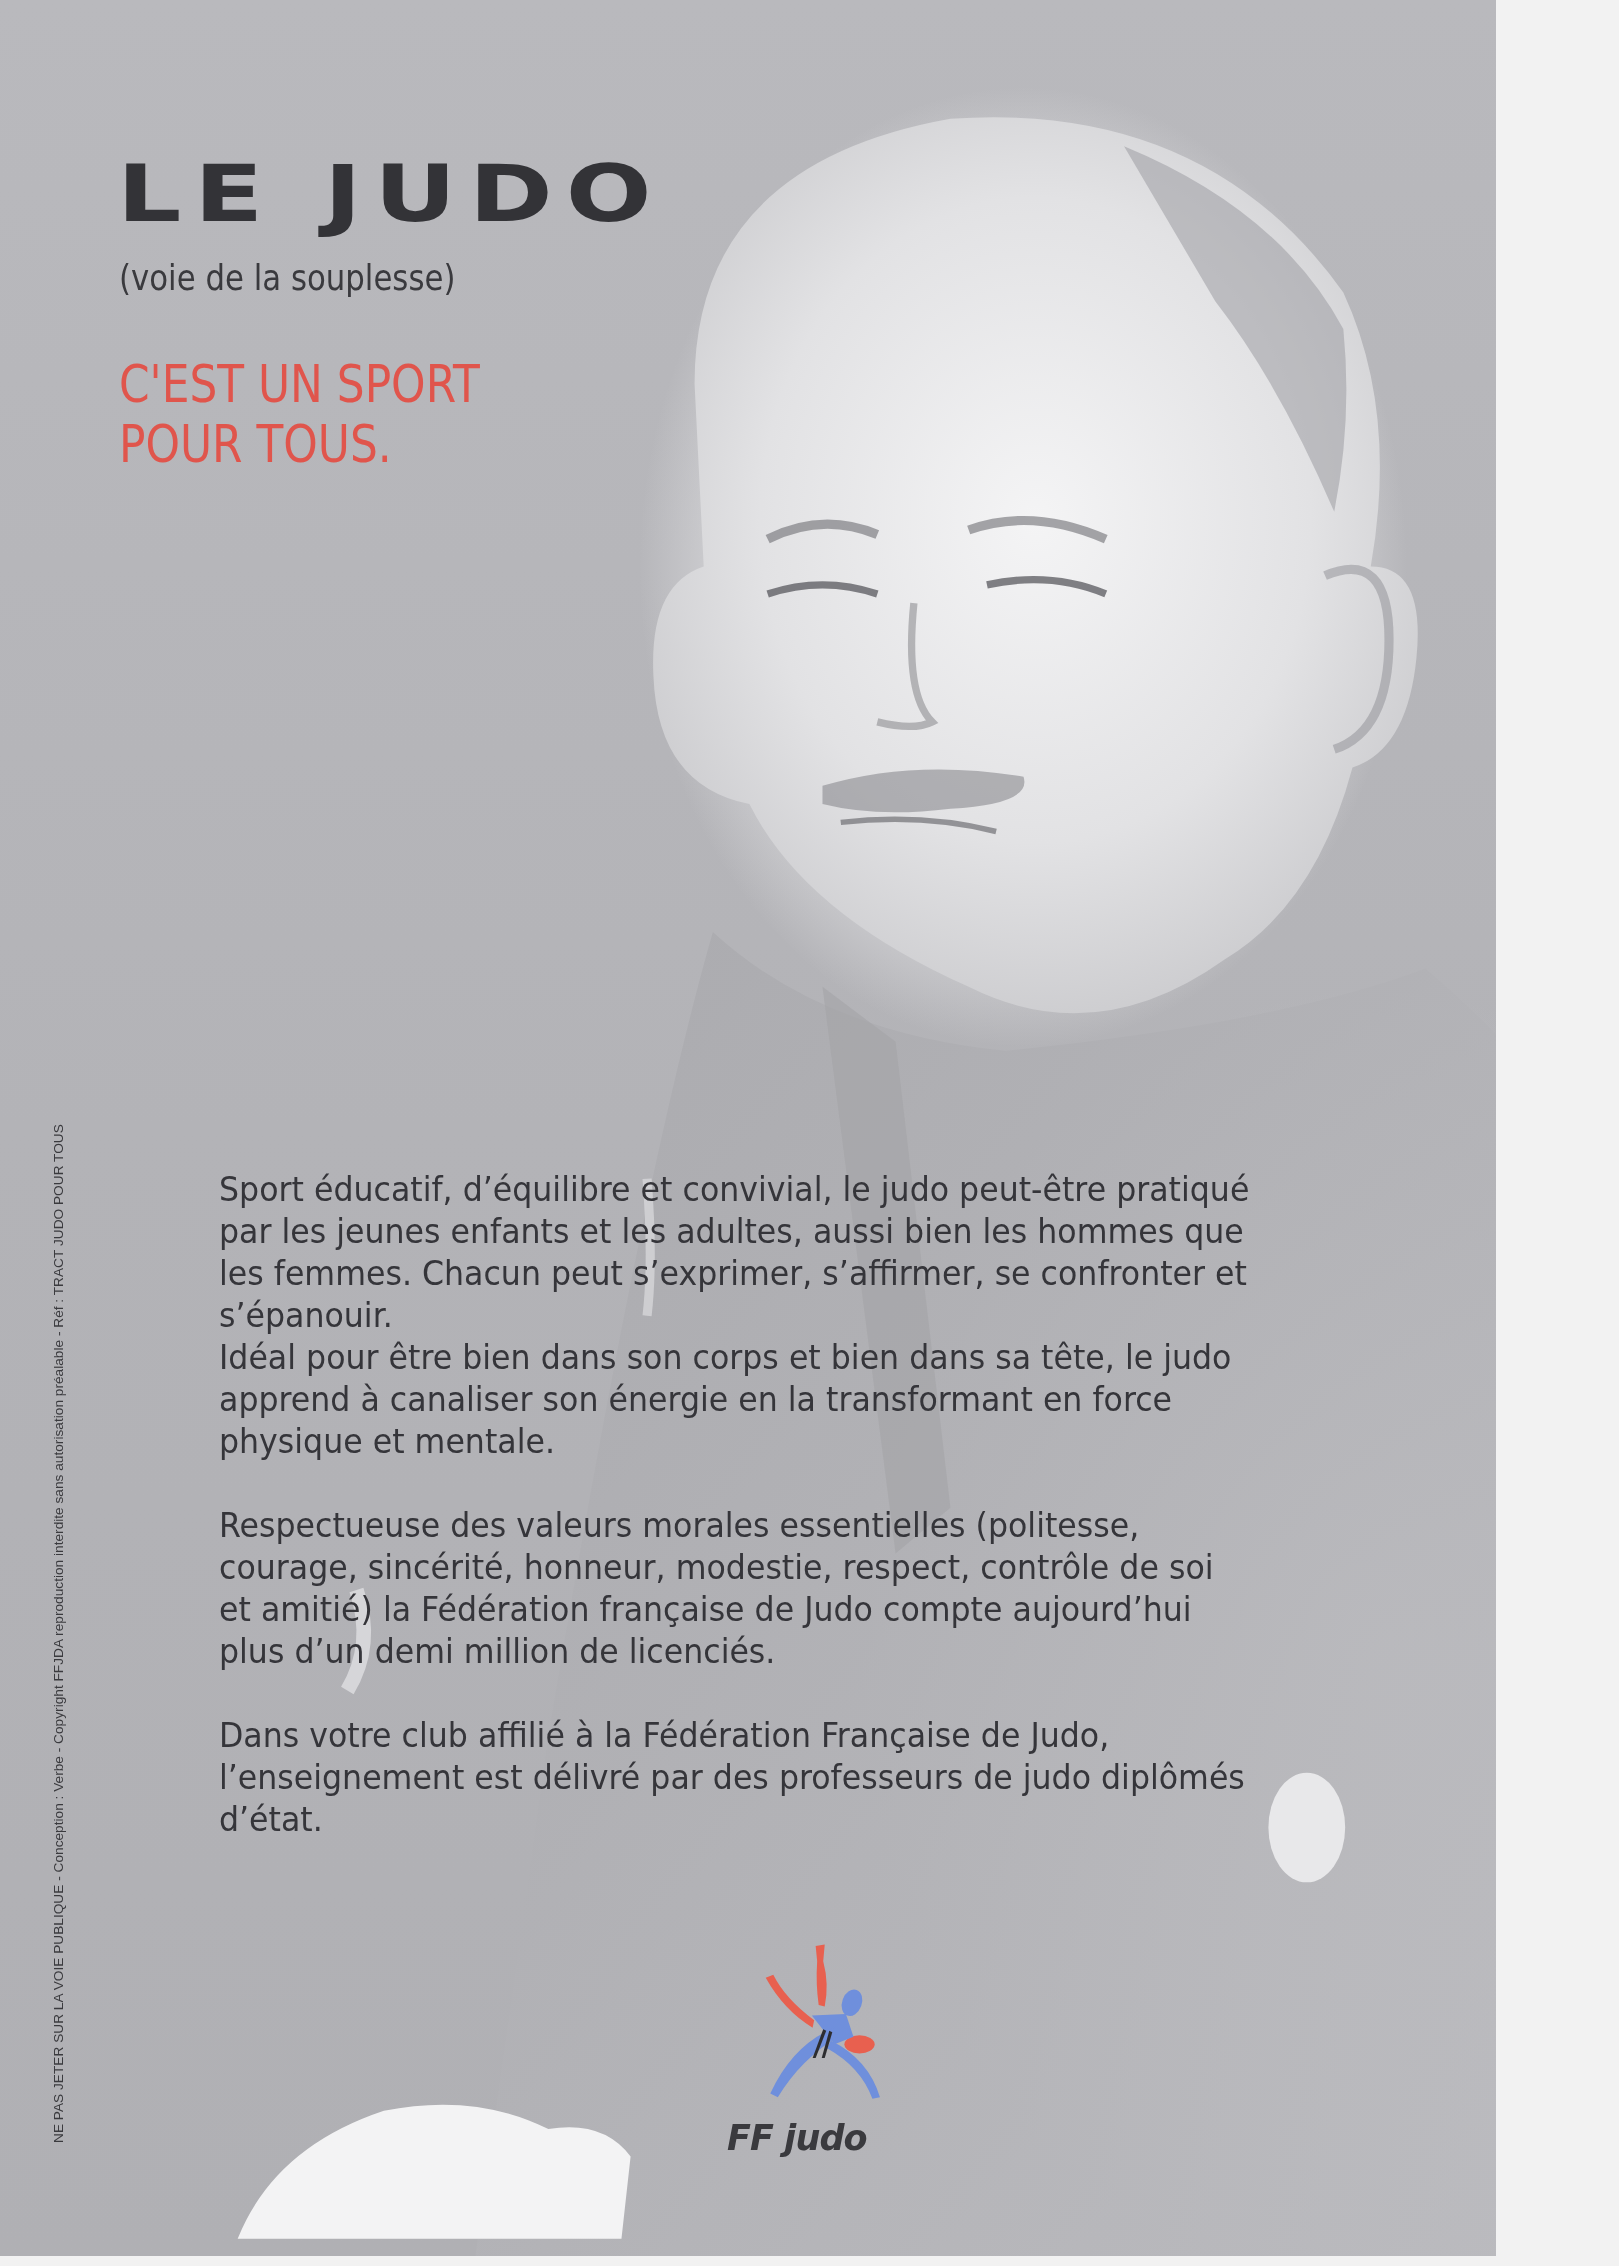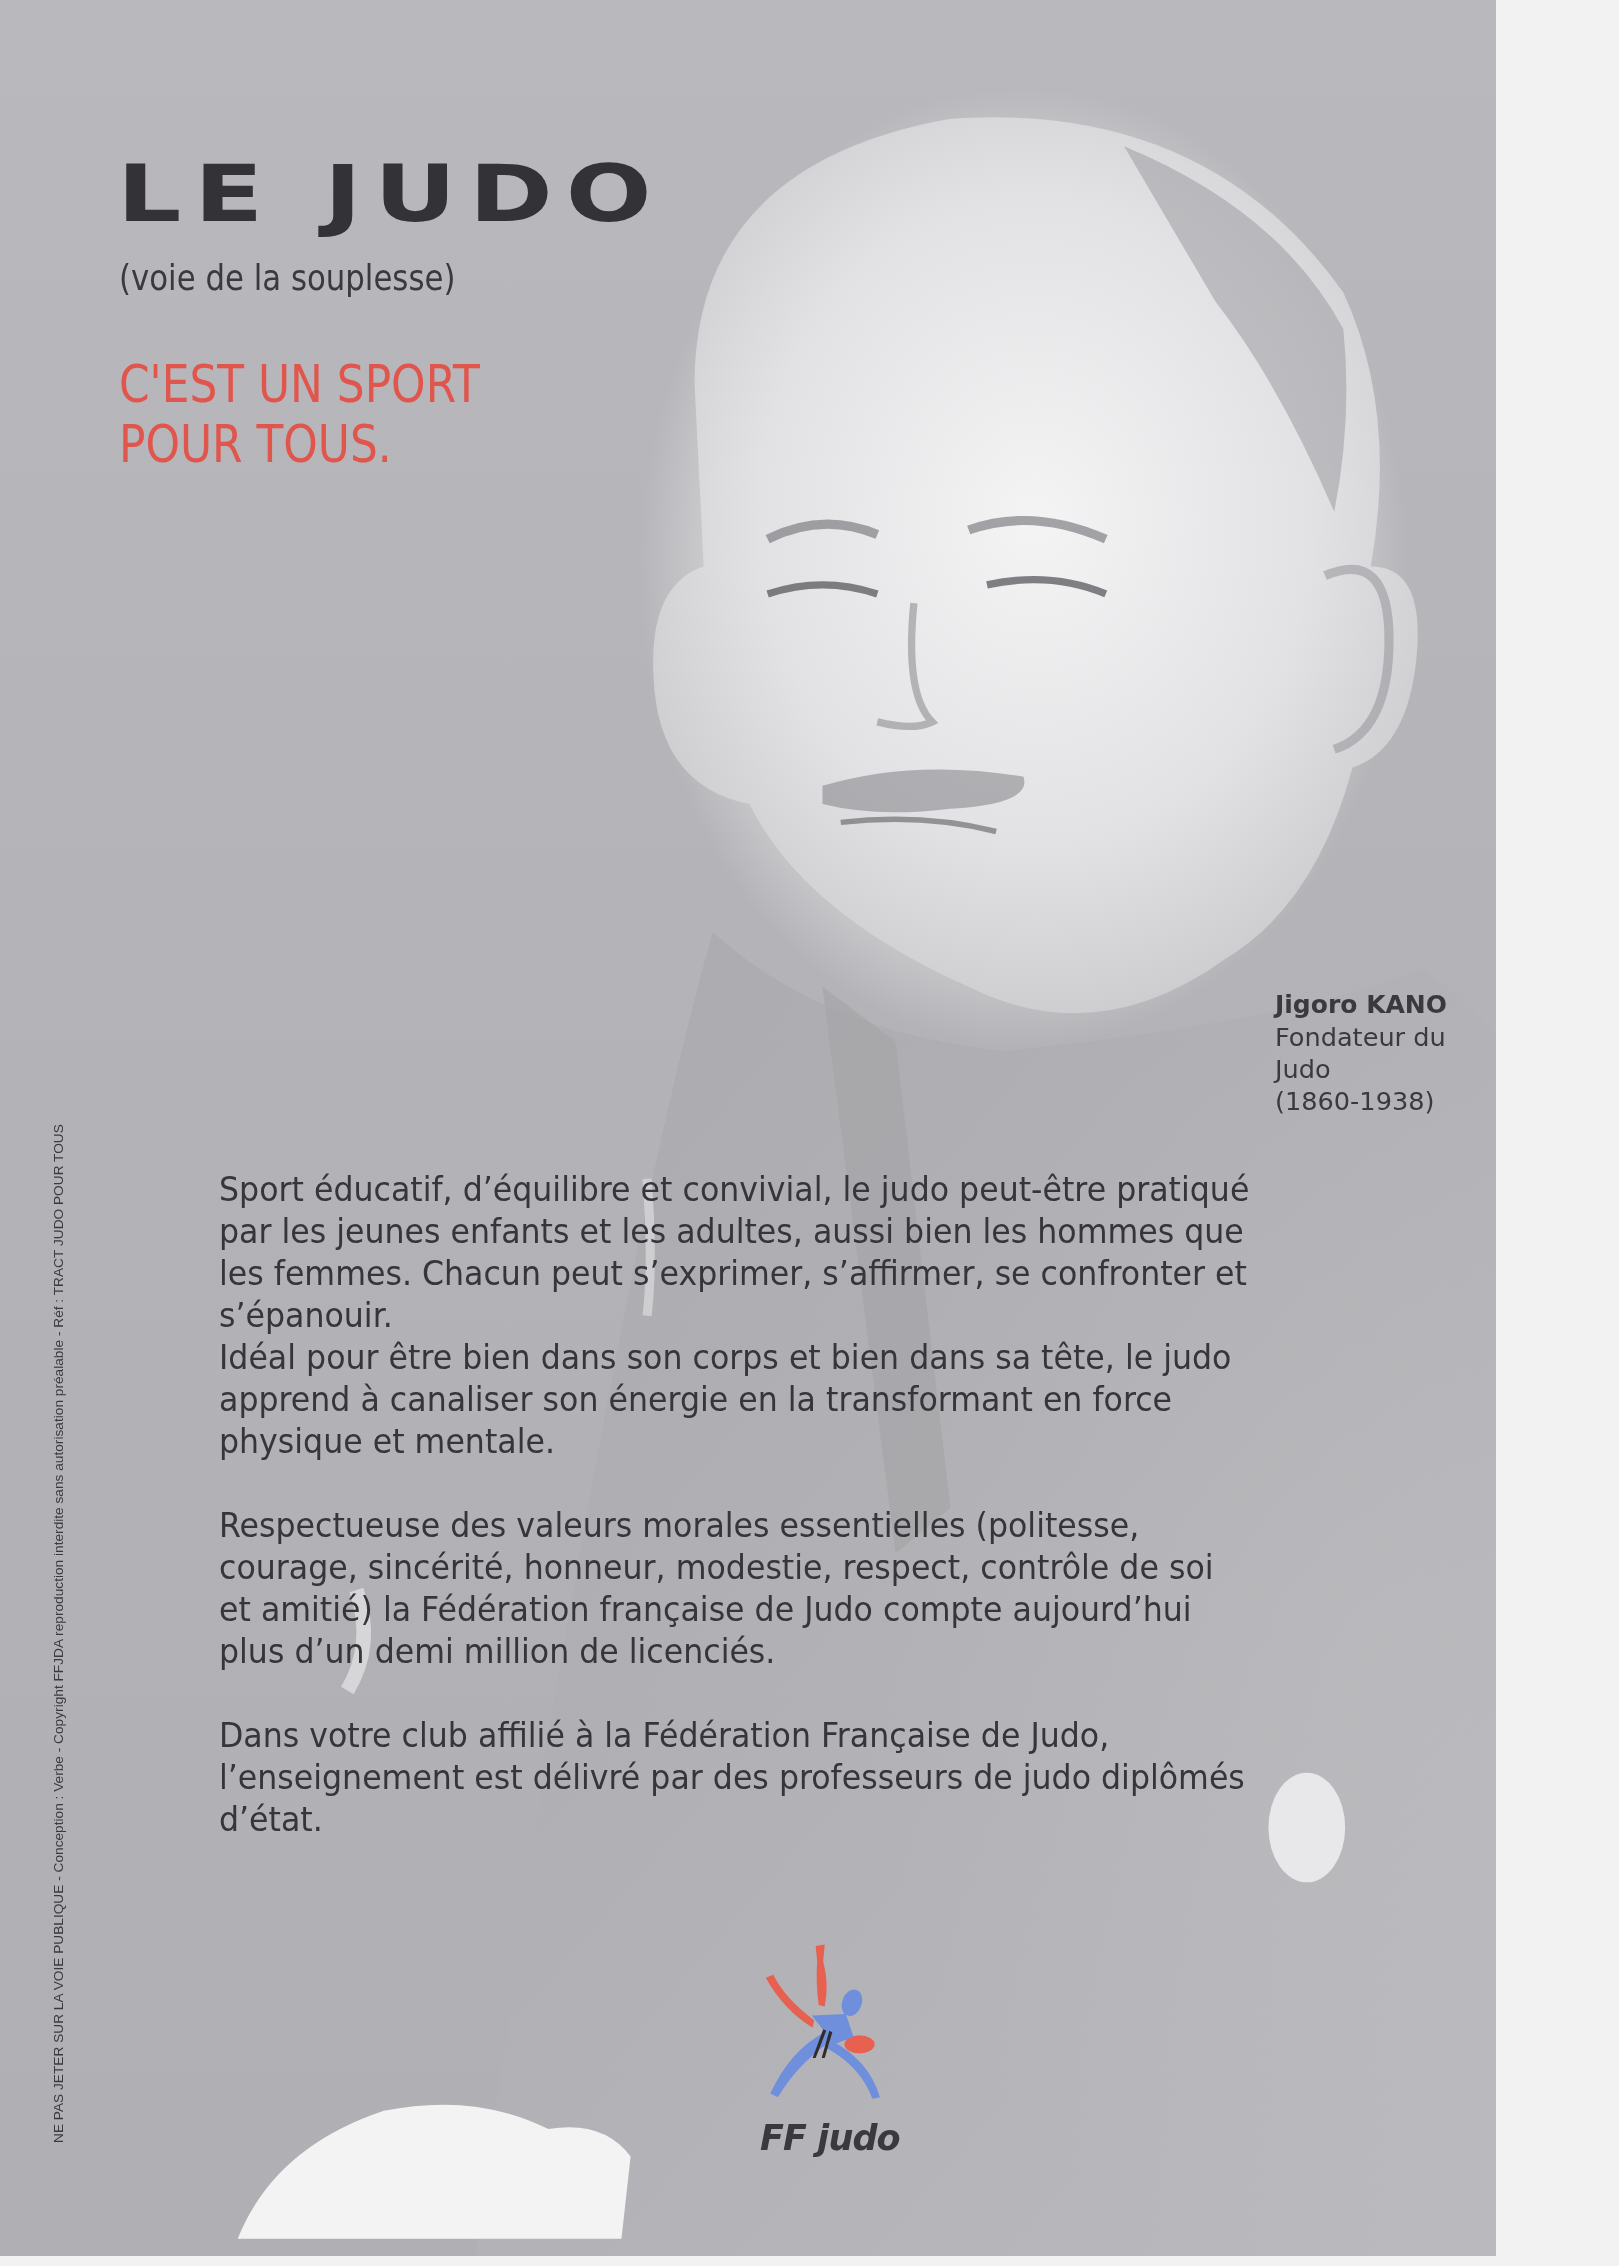--- a/index.html
+++ b/index.html
@@ -52,21 +52,21 @@
   .body-text p { margin: 0 0 42px 0; white-space: pre-line; }
 
   .side-text {
     position: absolute; left: 51px; top: 2143px;
     font-family: "Liberation Sans", sans-serif; font-size: 13.7px; color: #3a3a3e;
     white-space: nowrap; transform: rotate(-90deg); transform-origin: left top;
   }
 
   .logo { position: absolute; left: 740px; top: 1919px; width: 174px; height: 228px; }
   .logo-text {
-    position: absolute; left: 760px; top: 2118px;
+    position: absolute; left: 727px; top: 2118px;
     font-family: "DejaVu Sans", sans-serif; font-weight: 900; font-style: italic;
     font-size: 35px; color: #3a3a3e; letter-spacing: -0.9px;
   }
   .scan-edge-right { position: absolute; right: 0; top: 0; width: 6.4px; height: 2267px; background: #f2f2f2; }
   .scan-edge-bottom { position: absolute; left: 0; bottom: 0; width: 1619px; height: 10px; background: #f2f2f2; }
 </style>
 </head>
 <body>
 
 <div class="page">
@@ -111,25 +111,20 @@
     <path d="M390 1740 Q410 1800 380 1850" stroke="#e6e6e8" stroke-width="16" fill="none" opacity="0.7"></path>
   </svg>
 
   <div class="title">LE JUDO</div>
   <div class="subtitle">(voie de la souplesse)</div>
   <div class="tagline">
     <div>C'EST UN SPORT</div>
     <div>POUR TOUS.</div>
   </div>
 
-  <div class="caption">
-    <div class="name">Jigoro KANO</div>
-    <div class="role">Fondateur du Judo</div>
-    <div class="dates">(1860-1938)</div>
-  </div>
 
   <div class="body-text">
     <p>Sport éducatif, d’équilibre et convivial, le judo peut-être pratiqué
 par les jeunes enfants et les adultes, aussi bien les hommes que
 les femmes. Chacun peut s’exprimer, s’affirmer, se confronter et
 s’épanouir.
 Idéal pour être bien dans son corps et bien dans sa tête, le judo
 apprend à canaliser son énergie en la transformant en force
 physique et mentale.</p>
     <p>Respectueuse des valeurs morales essentielles (politesse,

